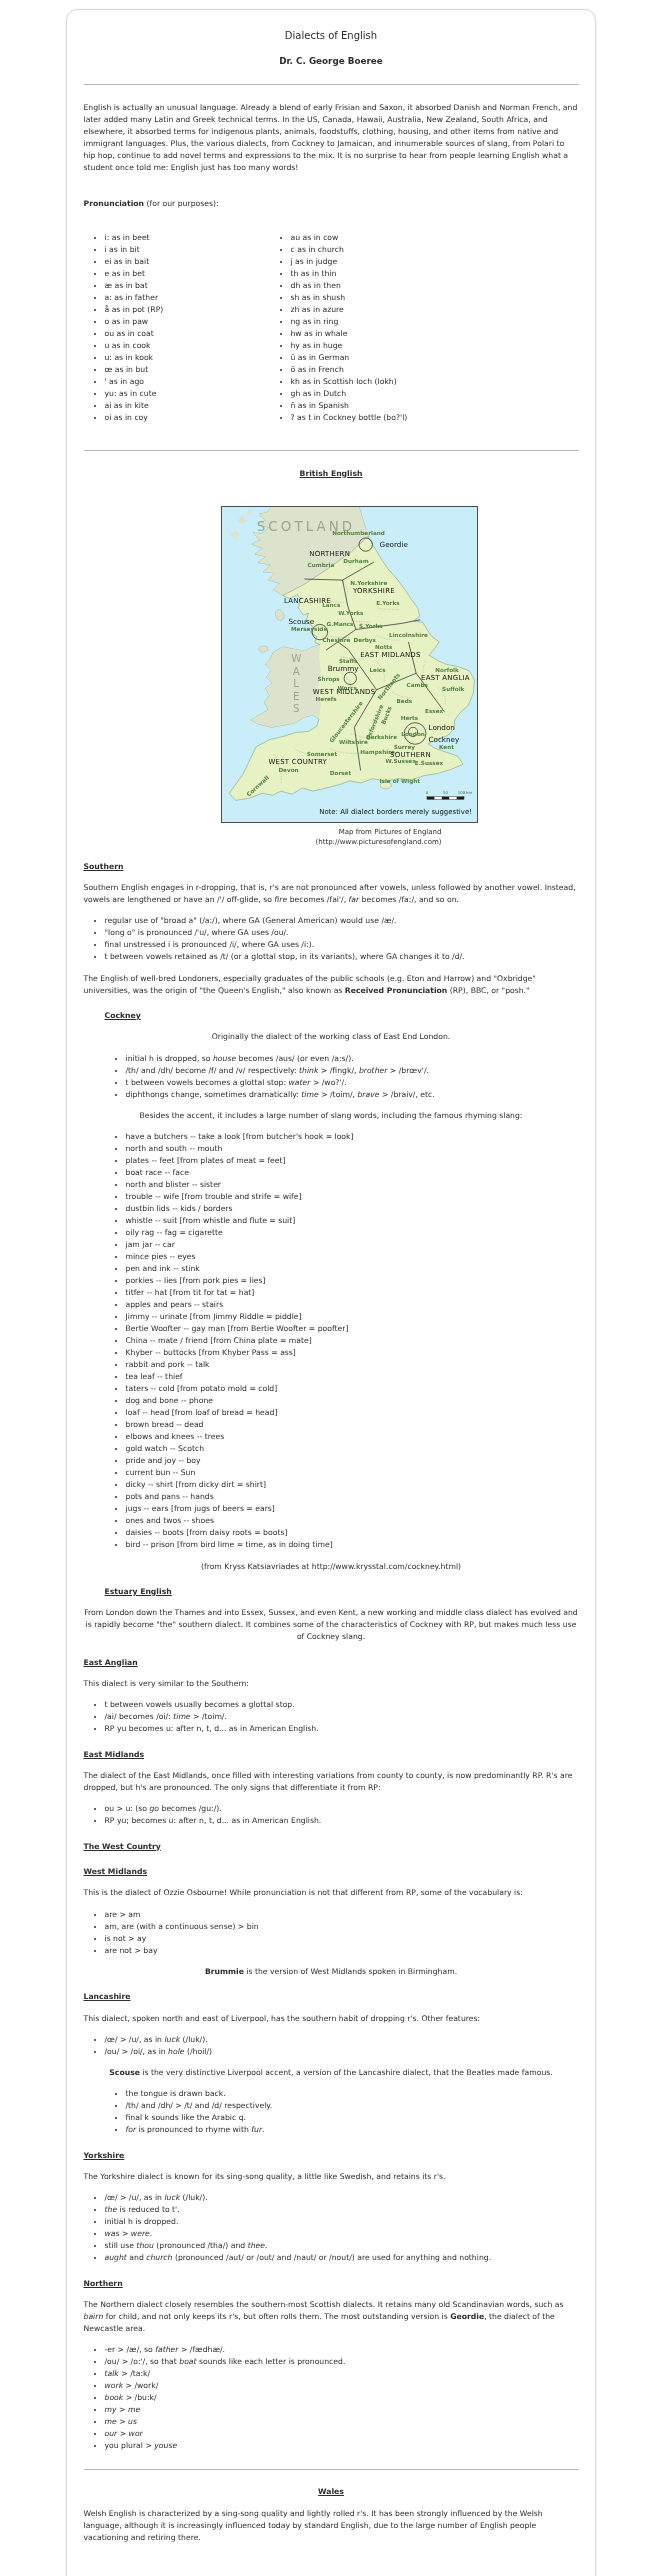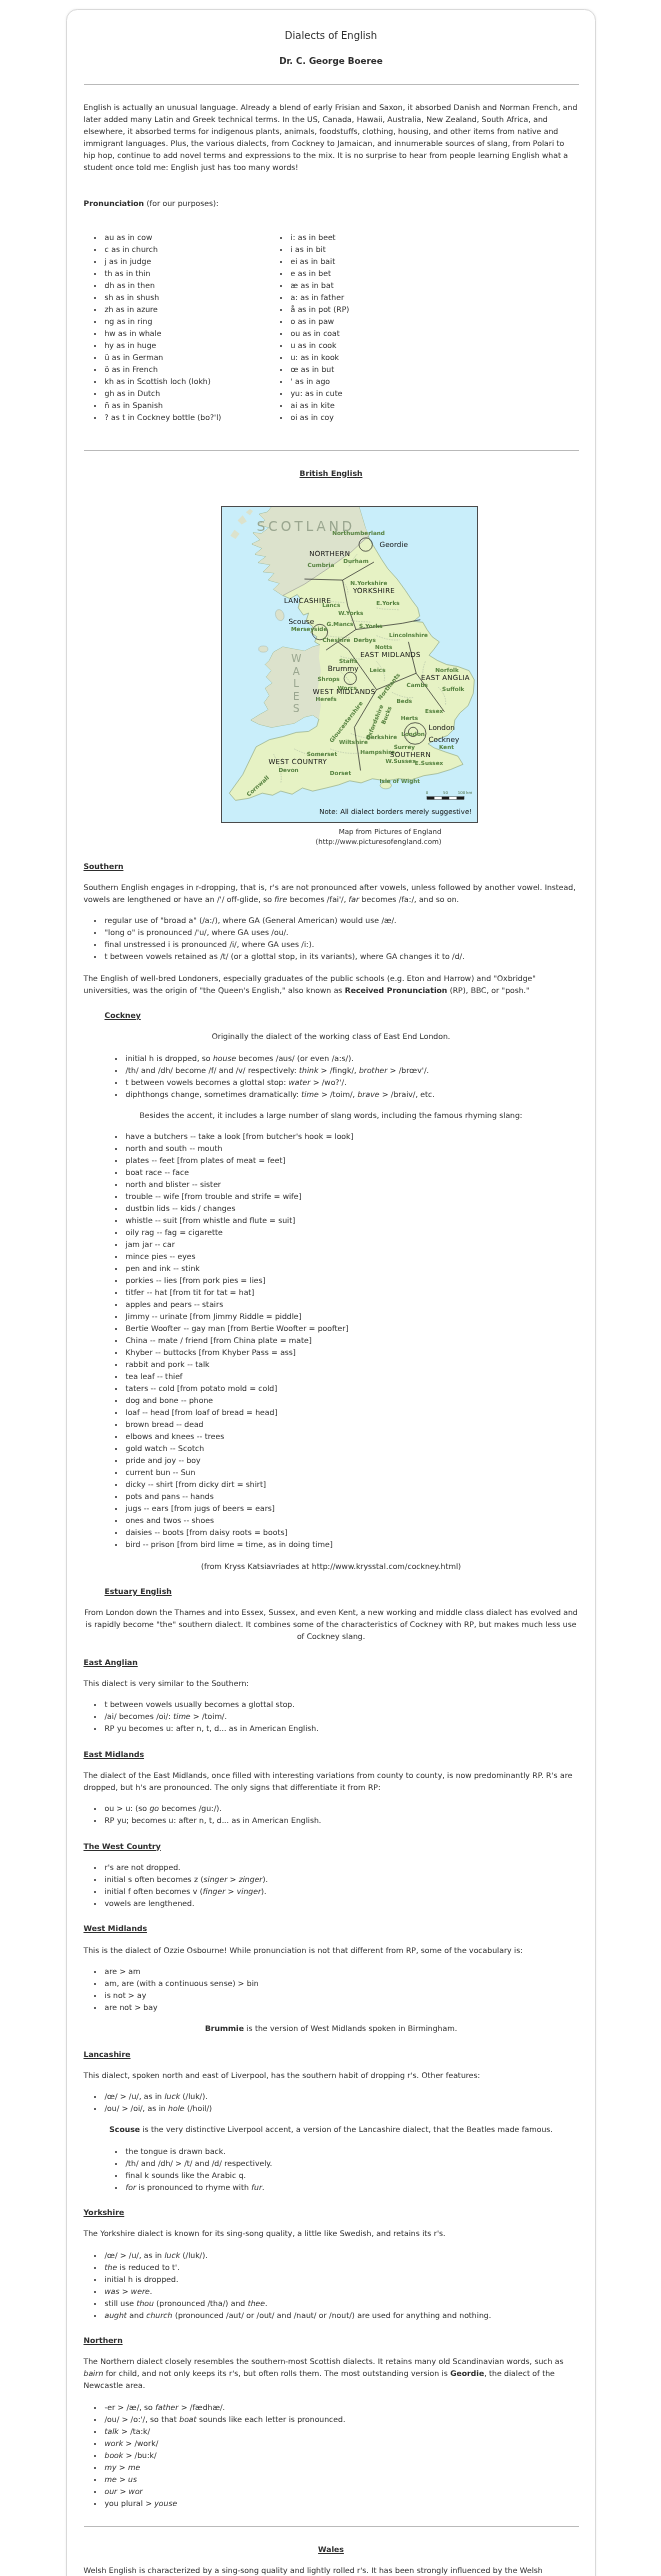--- a/index.html
+++ b/index.html
@@ -50,54 +50,54 @@
   <div>
     <div class="doc-title">Dialects of English</div>
     <div class="doc-author">Dr. C. George Boeree</div>
   </div>
   <div id="doc-body">
       <hr>
       <p class="">English is actually an unusual language.  Already a blend of early Frisian and Saxon, it absorbed Danish and Norman French, and later added many Latin and Greek technical terms.  In the US, Canada, Hawaii, Australia, New Zealand, South Africa, and elsewhere, it absorbed terms for indigenous plants, animals, foodstuffs, clothing, housing, and other items from native and immigrant languages.  Plus, the various dialects, from Cockney to Jamaican, and innumerable sources of slang, from Polari to hip hop, continue to add novel terms and expressions to the mix.  It is no surprise to hear from people learning English what a student once told me:  English just has too many words!</p>
       <p class="gap-top"><b>Pronunciation</b> (for our purposes):</p>
       <div class="cols">
         <ul>
+          <li>i: as in beet</li>
+          <li>i as in bit</li>
+          <li>ei as in bait</li>
+          <li>e as in bet</li>
+          <li>æ as in bat</li>
+          <li>a: as in father</li>
+          <li>å as in pot (RP)</li>
+          <li>o as in paw</li>
+          <li>ou as in coat</li>
+          <li>u as in cook</li>
+          <li>u: as in kook</li>
+          <li>œ as in but</li>
+          <li>' as in ago</li>
+          <li>yu: as in cute</li>
+          <li>ai as in kite</li>
+          <li>oi as in coy</li>
+        </ul>
+        <ul>
           <li>au as in cow</li>
           <li>c as in church</li>
           <li>j as in judge</li>
           <li>th as in thin</li>
           <li>dh as in then</li>
           <li>sh as in shush</li>
           <li>zh as in azure</li>
           <li>ng as in ring</li>
           <li>hw as in whale</li>
           <li>hy as in huge</li>
           <li>ü as in German</li>
           <li>ö as in French</li>
           <li>kh as in Scottish loch (lokh)</li>
           <li>gh as in Dutch</li>
           <li>ñ as in Spanish</li>
           <li>? as t in Cockney bottle (bo?'l)</li>
-        </ul>
-        <ul>
-          <li>i: as in beet</li>
-          <li>i as in bit</li>
-          <li>ei as in bait</li>
-          <li>e as in bet</li>
-          <li>æ as in bat</li>
-          <li>a: as in father</li>
-          <li>å as in pot (RP)</li>
-          <li>o as in paw</li>
-          <li>ou as in coat</li>
-          <li>u as in cook</li>
-          <li>u: as in kook</li>
-          <li>œ as in but</li>
-          <li>' as in ago</li>
-          <li>yu: as in cute</li>
-          <li>ai as in kite</li>
-          <li>oi as in coy</li>
         </ul>
       </div>
       <hr>
       <div class="h center">British English</div>
       <div class="map-wrap">
   <svg class="dialect-map" width="255" height="315" viewBox="0 0 495 612" xmlns="http://www.w3.org/2000/svg" style="font-size:15px">
     <g>
       <path fill="#e6f2c4" stroke="#7d9464" stroke-width="1" d="M96,0 L88,10 72,14 84,26 70,34 92,40 76,52 60,50 74,64 58,72 78,80 64,92 86,96 70,108 94,112 80,126 102,128 90,142 112,148 100,160 118,172 132,178 146,170 152,178 148,196 158,210 168,206 163,222 176,232 172,244 184,252 180,262 190,268 176,272 160,280 138,276 118,272 100,282 92,298 84,306 96,318 86,330 98,342 84,352 92,366 82,380 90,394 72,404 56,414 72,422 96,428 118,424 140,420 160,408 176,404 188,412 184,426 168,436 144,438 118,446 92,452 66,466 40,520 14,556 26,570 52,566 78,556 98,560 114,552 136,558 156,546 176,552 202,546 226,540 248,532 270,536 292,528 318,532 344,528 368,530 392,522 418,518 444,510 468,500 458,484 434,476 412,468 400,460 416,452 438,444 450,432 452,414 462,400 478,386 488,362 490,336 480,318 458,310 436,306 418,298 402,288 412,276 422,262 408,252 398,238 390,224 372,222 384,212 380,196 368,180 356,162 340,140 322,120 310,102 298,82 286,62 278,40 272,20 266,0 Z"></path>
       <path fill="#dce2cc" d="M40,16 L30,26 38,34 48,28 Z M24,44 L16,56 26,62 34,52 Z M54,4 L46,10 54,16 60,8 Z"></path>
       <ellipse fill="#dce2cc" stroke="#9aa89a" stroke-width="0.7" cx="112" cy="210" rx="8" ry="11" transform="rotate(-20 112 210)"></ellipse>
@@ -240,21 +240,21 @@
         <li>diphthongs change, sometimes dramatically: <i>time</i> &gt; /toim/, <i>brave</i> &gt; /braiv/, etc.</li>
       </ul>
       <p class=" ind1">Besides the accent, it includes a large number of slang words, including the famous rhyming slang:</p>
       <ul class="ind1">
         <li>have a butchers -- take a look [from butcher's hook = look]</li>
         <li>north and south -- mouth</li>
         <li>plates -- feet [from plates of meat = feet]</li>
         <li>boat race --  face</li>
         <li>north and blister -- sister</li>
         <li>trouble --  wife [from trouble and strife = wife]</li>
-        <li>dustbin lids -- kids / changes</li>
+        <li>dustbin lids -- kids / borders</li>
         <li>whistle -- suit [from whistle and flute = suit]</li>
         <li>oily rag -- fag = cigarette</li>
         <li>jam jar -- car</li>
         <li>mince pies -- eyes</li>
         <li>pen and ink -- stink</li>
         <li>porkies -- lies [from pork pies = lies]</li>
         <li>titfer -- hat [from tit for tat = hat]</li>
         <li>apples and pears -- stairs</li>
         <li>Jimmy --  urinate [from Jimmy Riddle = piddle]</li>
         <li>Bertie Woofter --  gay man [from Bertie Woofter = poofter]</li>
@@ -287,26 +287,20 @@
         <li>/ai/ becomes /oi/: <i>time</i> &gt; /toim/.</li>
         <li>RP yu becomes u: after n, t, d... as in American English.</li>
       </ul>
       <div class="h">East Midlands</div>
       <p class="">The dialect of the East Midlands, once filled with interesting variations from county to county, is now predominantly RP.  R's are dropped, but h's are pronounced.  The only signs that differentiate it from RP:</p>
       <ul>
         <li>ou &gt; u: (so <i>go</i> becomes /gu:/).</li>
         <li>RP yu; becomes u: after n, t, d...  as in American English.</li>
       </ul>
       <div class="h">The West Country</div>
-      <ul>
-        <li>r's are not dropped.</li>
-        <li>initial s often becomes z (<i>singer</i> &gt; <i>zinger</i>).</li>
-        <li>initial f often becomes v (<i>finger</i> &gt; <i>vinger</i>).</li>
-        <li>vowels are lengthened.</li>
-      </ul>
       <div class="h">West Midlands</div>
       <p class="">This is the dialect of Ozzie Osbourne!  While pronunciation is not that different from RP, some of the vocabulary is:</p>
       <ul>
         <li>are &gt; am</li>
         <li>am, are (with a continuous sense) &gt; bin</li>
         <li>is not &gt; ay</li>
         <li>are not &gt; bay</li>
       </ul>
       <p class=" ind1"><b>Brummie</b> is the version of West Midlands spoken in Birmingham.</p>
       <div class="h">Lancashire</div>

